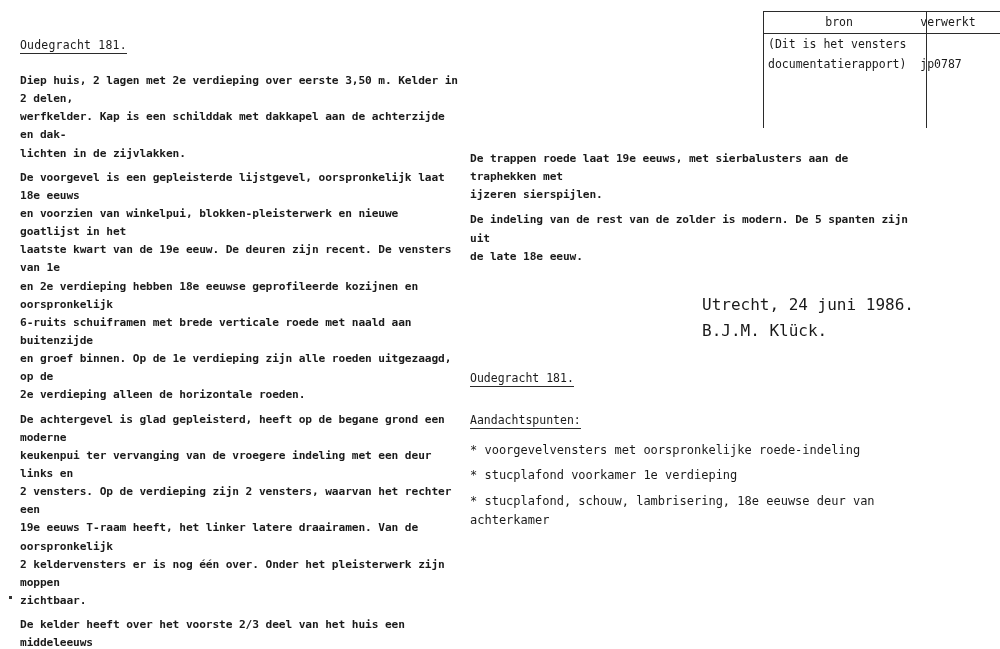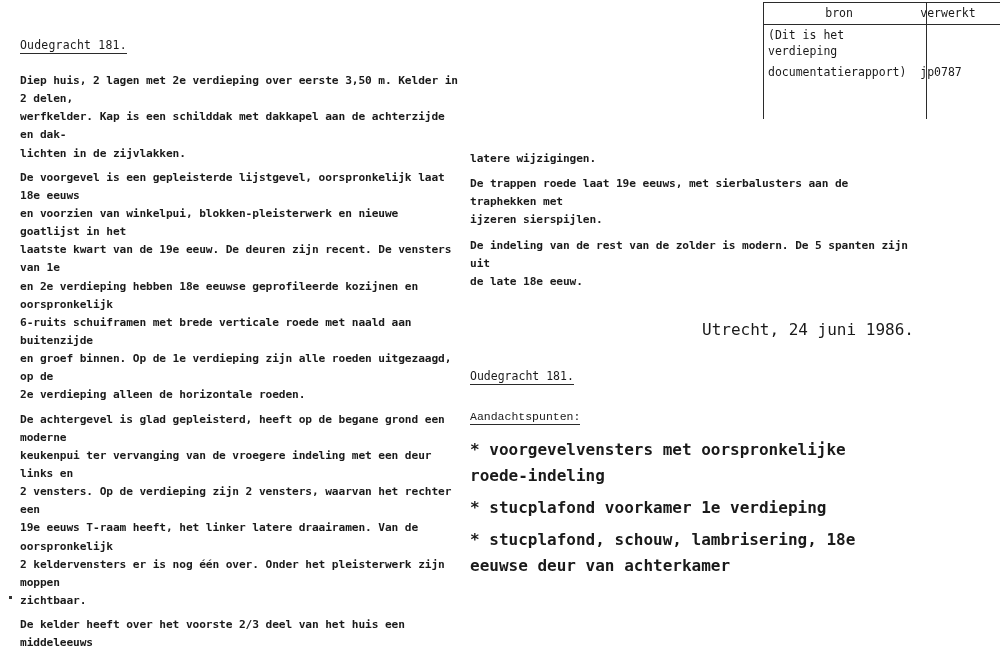--- a/index.html
+++ b/index.html
@@ -17,21 +17,21 @@
   }
   .page {
     position: absolute;
     inset: 0;
   }
 
   
   .header-table {
     position: absolute;
     left: 763px;
-    top: 2px;
+    top: 11px;
     width: 237px;
     font-size: 11.5px;
     line-height: 1.45;
   }
   .header-table .row {
     display: flex;
   }
   .header-table .cell-left {
     width: 163px;
     box-sizing: border-box;
@@ -116,33 +116,31 @@
     display: inline-block;
     border-bottom: 1px solid #2b2b2b;
     font-size: 11.5px;
     padding-bottom: 1px;
   }
   .subtitle-block {
     margin-top: 22px;
   }
   .points-title {
     margin-top: 22px;
-    font-family: Liberation Mono, monospace;
   }
   .points {
     margin-top: 12px;
     list-style: none;
     padding: 0;
   }
   .points li {
-    font-size: 16px;
+    font-size: 12px;
     line-height: 1.62;
     margin-bottom: 6px;
     white-space: pre-wrap;
-    font-weight: bold;
   }
   .dot-mark {
     position: absolute;
     left: 9px;
     top: 596px;
     width: 3px;
     height: 3px;
     background: #333;
   }
 </style>
@@ -154,21 +152,21 @@
   <div class="header-table">
     <div class="vline-left"></div>
     <div class="vline-mid"></div>
     <div class="hline"></div>
     <div class="row head-row">
       <div class="cell-left">bron</div>
       <div class="cell-right">verwerkt</div>
     </div>
     <div class="hline"></div>
     <div class="row">
-      <div class="cell-left">(Dit is het verdieping</div>
+      <div class="cell-left">(Dit is het vensters</div>
       <div class="cell-right">&nbsp;</div>
     </div>
     <div class="row">
       <div class="cell-left">documentatierapport)</div>
       <div class="cell-right">jp0787</div>
     </div>
   </div>
 
   <div class="col-left">
     <div class="doc-title">Oudegracht 181.</div>
@@ -191,28 +189,28 @@
 zichtbaar.</p>
     <p class="para">De kelder heeft over het voorste 2/3 deel van het huis een middeleeuws
 tongewelf, over het achterste deel een latere balklaag. Deze ruimtelijke
 verdeling komt op begane grond en verdieping weer terug.</p>
     
     
     
   </div>
 
   <div class="col-right right">
-    <p class="para">latere wijzigingen.</p>
     <p class="para">De trappen roede laat 19e eeuws, met sierbalusters aan de traphekken met
 ijzeren sierspijlen.</p>
     <p class="para">De indeling van de rest van de zolder is modern. De 5 spanten zijn uit
 de late 18e eeuw.</p>
 
     <div class="signature">
       <div class="sig-line">Utrecht, 24 juni 1986.</div>
+      <div class="sig-line">B.J.M. Klück.</div>
     </div>
 
     <div class="subtitle-block">
       <span class="section-underline">Oudegracht 181.</span>
     </div>
 
     <div class="points-title">
       <span class="section-underline">Aandachtspunten:</span>
     </div>
 

